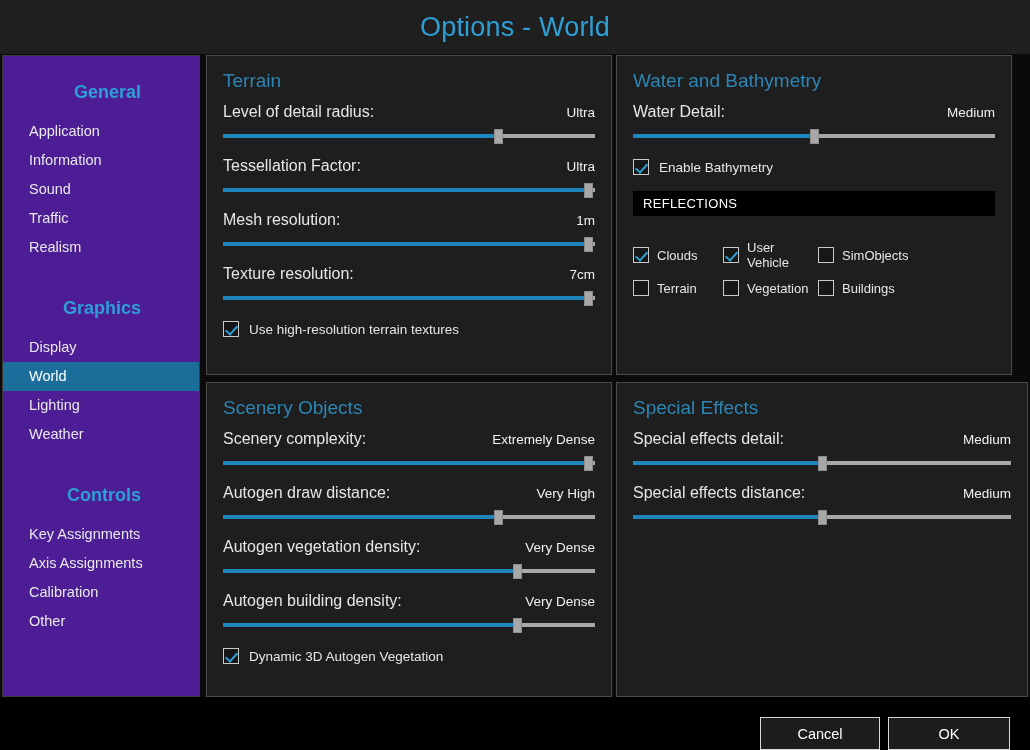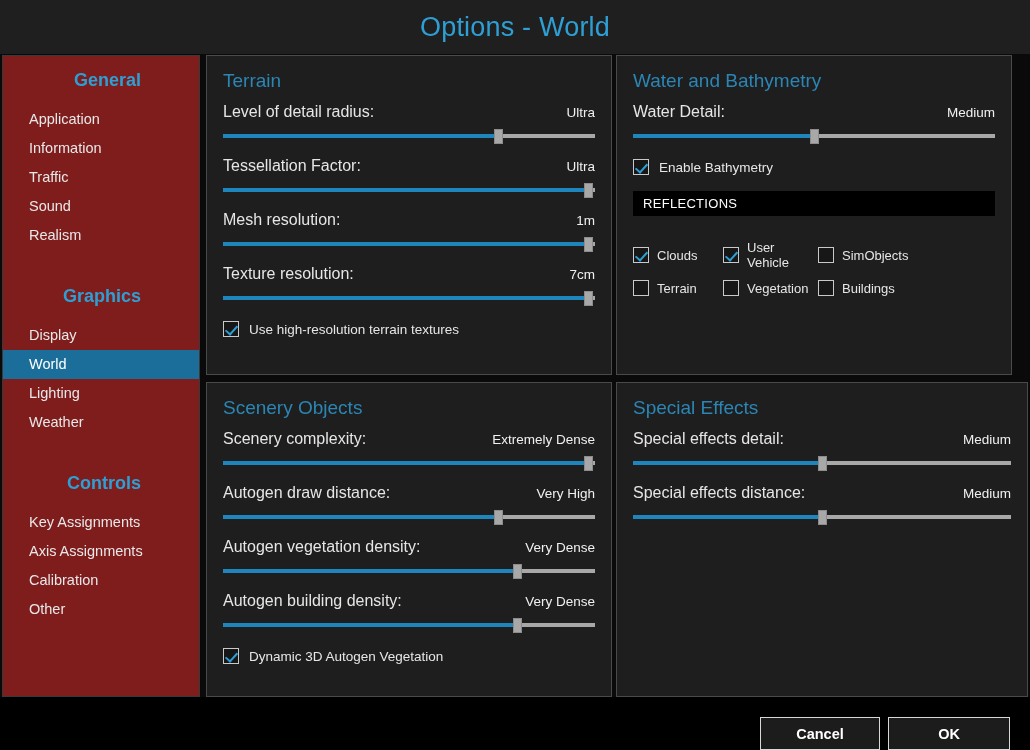--- a/index.html
+++ b/index.html
@@ -17,22 +17,22 @@
     background:#1f1f1f;
     display:flex; align-items:center; justify-content:center;
   }
   .titlebar .title {
     color:#2e9fd4; font-size:27px; font-weight:400; letter-spacing:0.2px;
   }
 
   
   .sidebar {
     position:absolute; left:2px; top:55px; width:198px; height:642px;
-    background:#7f1d1d; border:1px solid #3a3a3a;
-    padding-top:8px;
+    background:#4c1d95; border:1px solid #3a3a3a;
+    padding-top:20px;
   }
   .side-head {
     color:#2e9fd4; font-size:18px; font-weight:bold; text-align:right;
     padding-right:58px; margin-top:10px; margin-bottom:14px;
   }
   .side-head.first { margin-top:6px; }
   .side-item {
     color:#e8e8e8; font-size:14.5px; line-height:29px; height:29px;
     padding-left:26px;
   }
@@ -97,42 +97,42 @@
     row-gap:10px; margin-top:24px;
   }
   .refl-item { display:flex; align-items:center; }
   .refl-item .cb-label { font-size:13px; margin-left:8px; }
 
   
   .footer { position:absolute; left:0; top:697px; width:1030px; height:53px; background:#000000; }
   .btn {
     position:absolute; top:717px; height:33px;
     background:#1c1c1c; border:1px solid #d8d8d8; color:#ffffff;
-    font-size:14.5px; font-weight:bold;
+    font-size:14.5px; font-weight:normal;
     display:flex; align-items:center; justify-content:center;
     cursor:pointer;
   }
   #btn-cancel { left:760px; width:120px; }
   #btn-ok     { left:888px; width:122px; }
 </style>
 </head>
 <body>
 
 <div id="app">
 
   <div class="titlebar">
     <div class="title">Options - World</div>
   </div>
 
   <div class="sidebar" id="sidebar">
       <div class="side-head first">General</div>
       <div class="side-item">Application</div>
       <div class="side-item">Information</div>
+      <div class="side-item">Sound</div>
       <div class="side-item">Traffic</div>
-      <div class="side-item">Sound</div>
       <div class="side-item">Realism</div>
       <div class="side-spacer"></div>
       <div class="side-head">Graphics</div>
       <div class="side-item">Display</div>
       <div class="side-item selected">World</div>
       <div class="side-item">Lighting</div>
       <div class="side-item">Weather</div>
       <div class="side-spacer"></div>
       <div class="side-head">Controls</div>
       <div class="side-item">Key Assignments</div>

